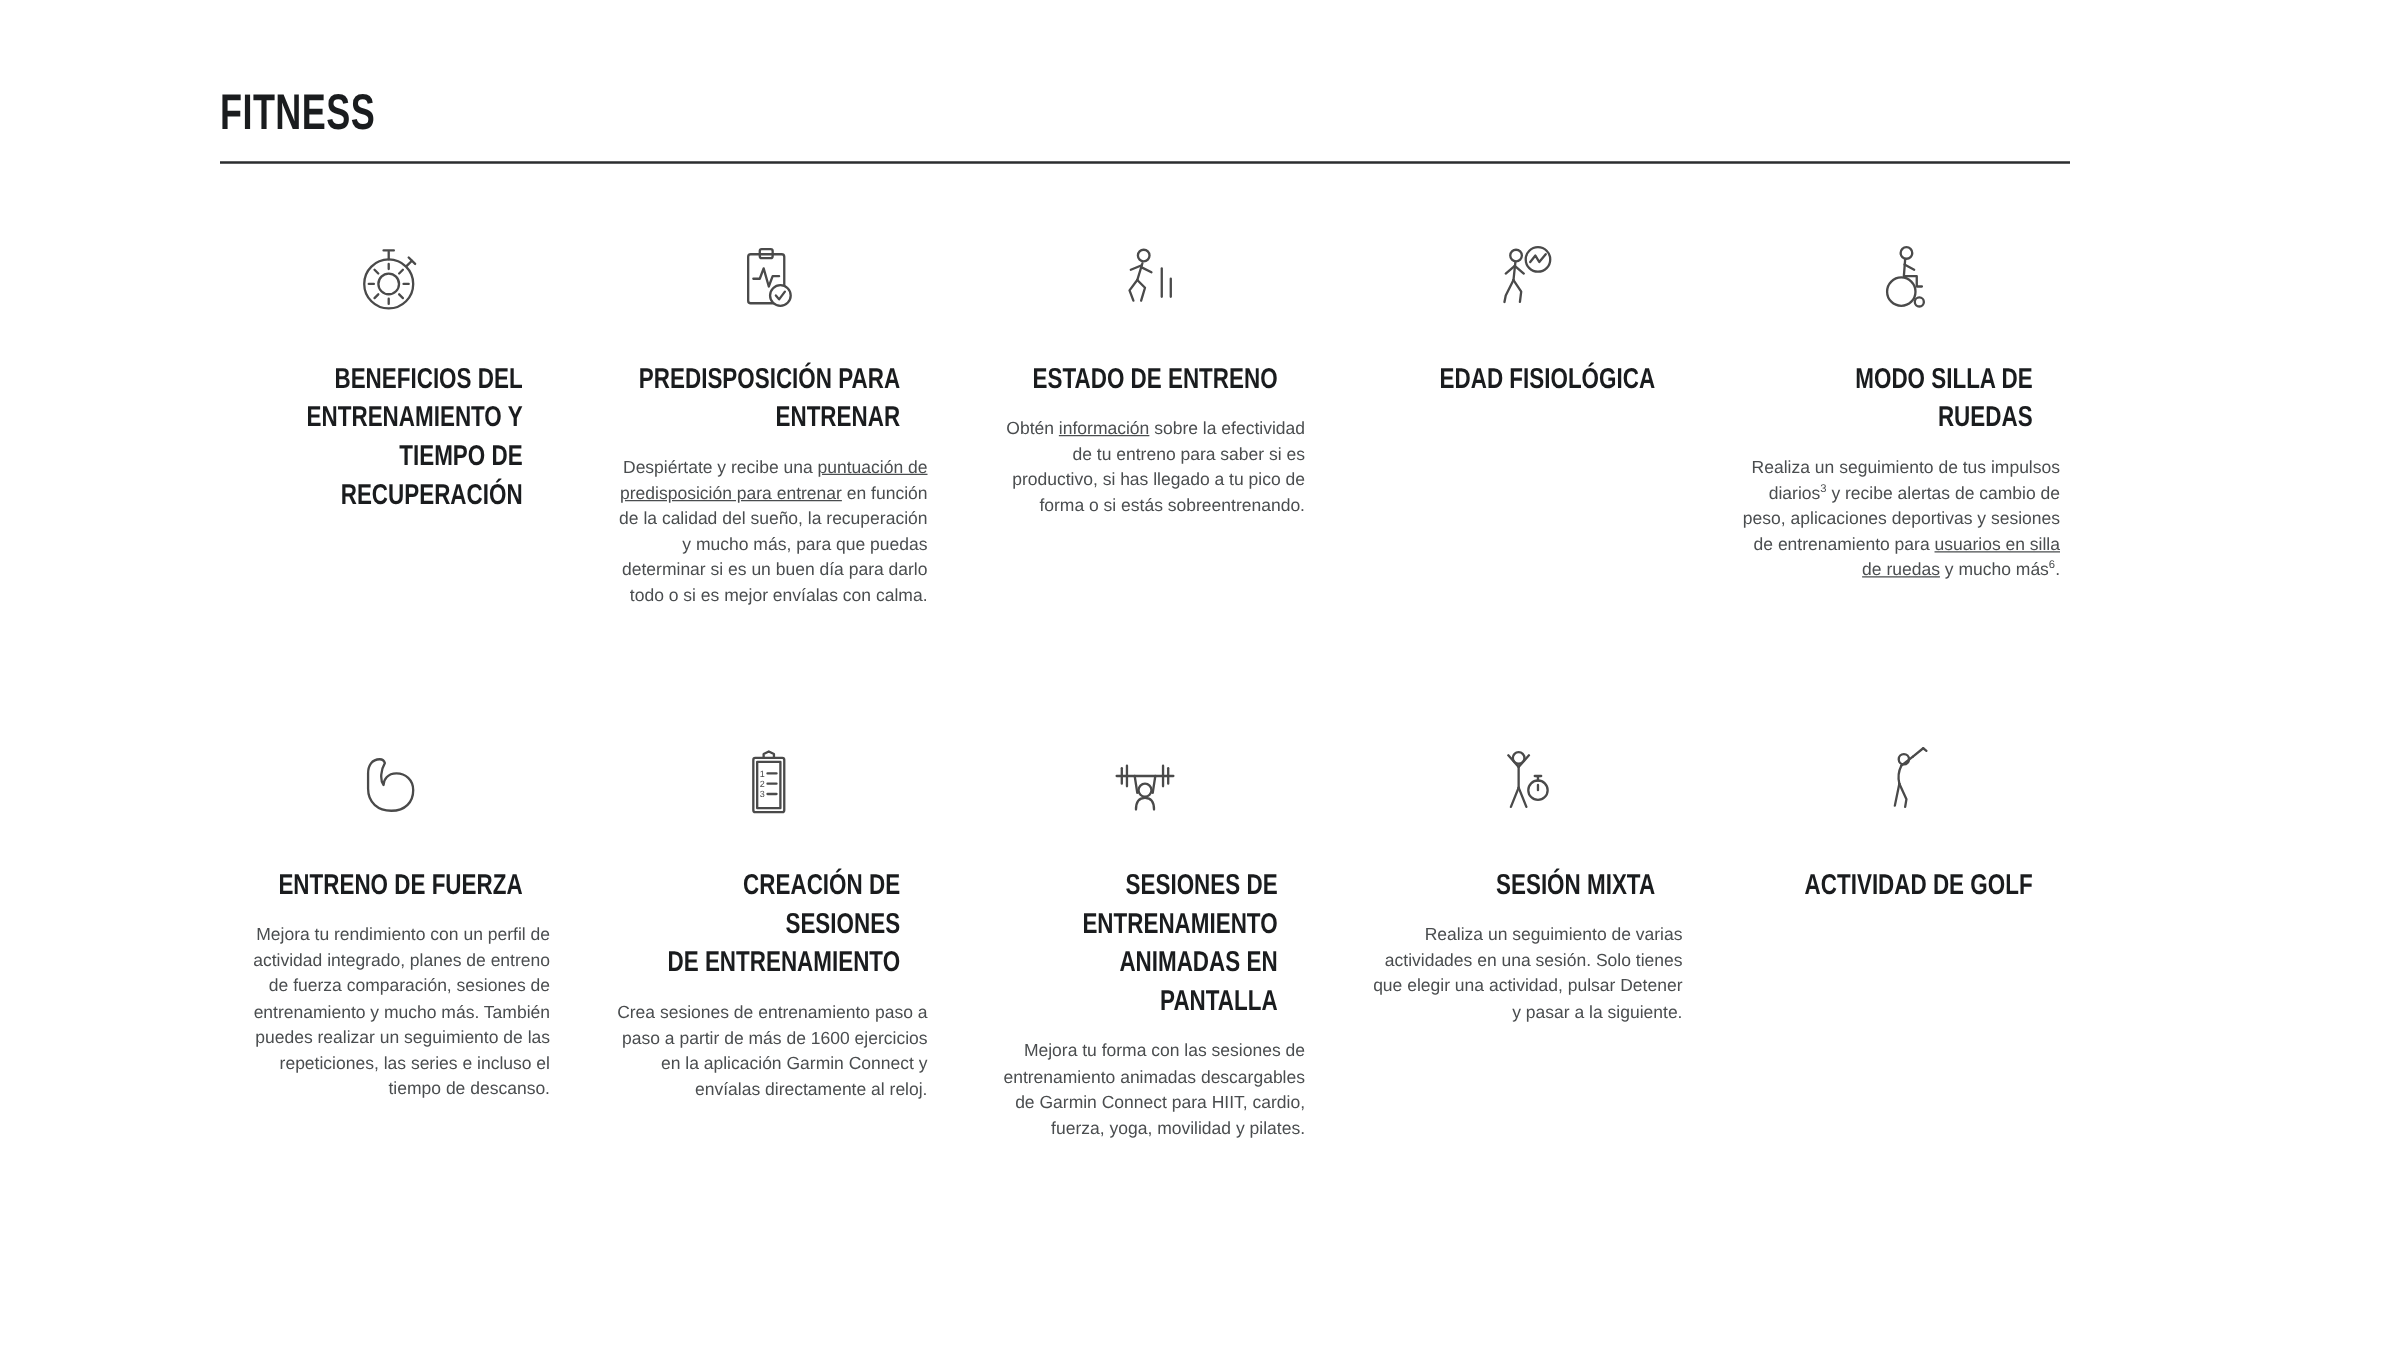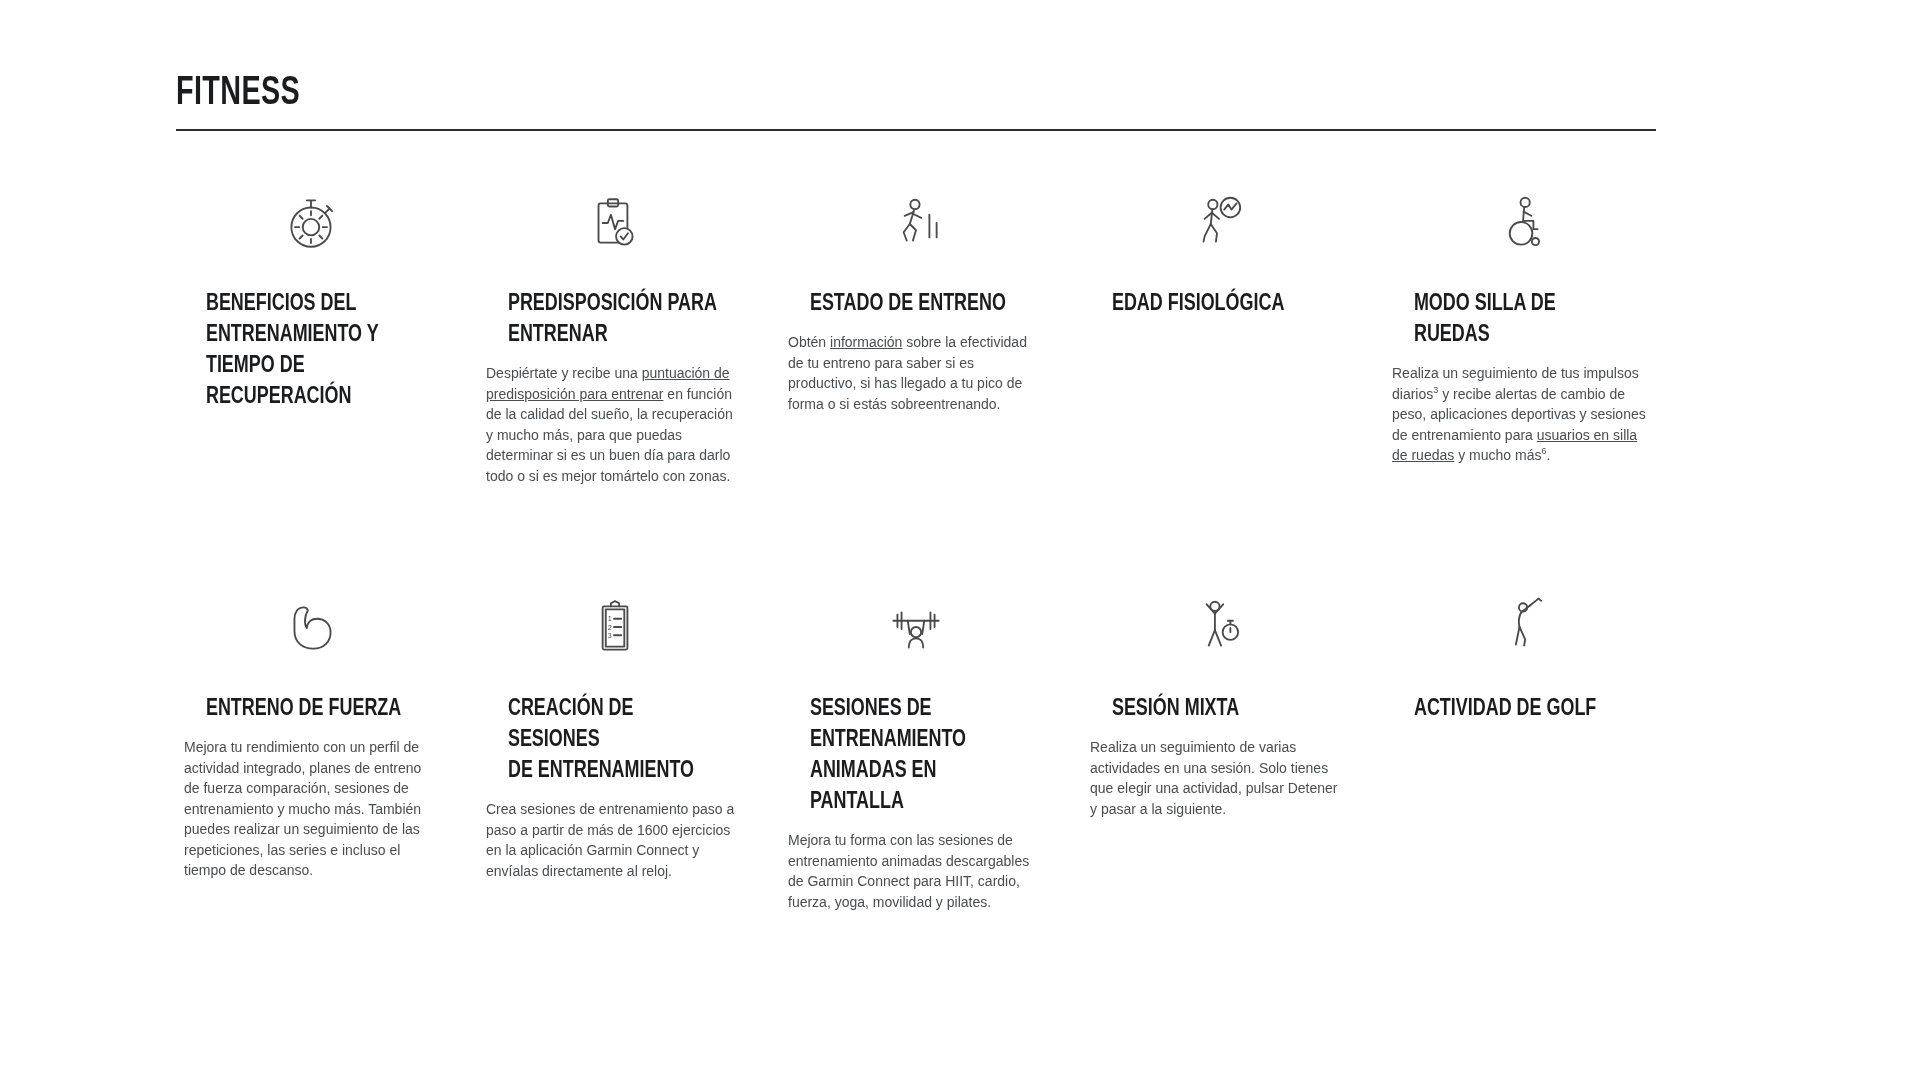--- a/index.html
+++ b/index.html
@@ -36,21 +36,21 @@
     height:0;
     border-bottom:2px solid var(--c-divider);
   }
   .grid{
     display:grid;
     grid-template-columns:repeat(5,1fr);
     column-gap:30px;
     row-gap:88px;
     margin-top:38px;
   }
-  .card{text-align:left;}
+  .card{text-align:right;}
   .icon-wrap{
     height:108px;
     display:flex;
     align-items:center;
     justify-content:center;
     color:var(--c-icon);
   }
   .icon-wrap svg{width:66px;height:66px;display:block;}
   .card-title{
     margin:10px 0 14px 0;
@@ -116,21 +116,21 @@
           <svg viewBox="0 0 64 64" fill="none" stroke="currentColor" stroke-width="1.8" stroke-linecap="round" stroke-linejoin="round">
     <rect x="17" y="13" width="28" height="38" rx="2"></rect>
     <rect x="26" y="9" width="10" height="7" rx="1.5"></rect>
     <polyline points="21,32 26,32 29,24 33,38 36,30 41,30"></polyline>
     <circle cx="42" cy="45" r="8" fill="#ffffff"></circle>
     <polyline points="38.5,45 41,48 45.5,42"></polyline>
   </svg>
         </div>
     <h3 class="card-title">PREDISPOSICIÓN PARA
 ENTRENAR</h3>
-    <p class="card-desc"><span>Despiértate y recibe una </span><a>puntuación de predisposición para entrenar</a><span> en función de la calidad del sueño, la recuperación y mucho más, para que puedas determinar si es un buen día para darlo todo o si es mejor tomártelo con zonas.</span></p>
+    <p class="card-desc"><span>Despiértate y recibe una </span><a>puntuación de predisposición para entrenar</a><span> en función de la calidad del sueño, la recuperación y mucho más, para que puedas determinar si es un buen día para darlo todo o si es mejor envíalas con calma.</span></p>
   </div>
 
   <div class="card">
     <div class="icon-wrap">
           <svg viewBox="0 0 64 64" fill="none" stroke="currentColor" stroke-width="1.8" stroke-linecap="round" stroke-linejoin="round">
     <circle cx="31" cy="14" r="4.5"></circle>
     <path d="M30 20 L26 33"></path>
     <path d="M29 23 L37 27"></path>
             <path d="M29.5 21.5 L21 25"></path>
     <path d="M26 33 L32 39 L29 49"></path>

